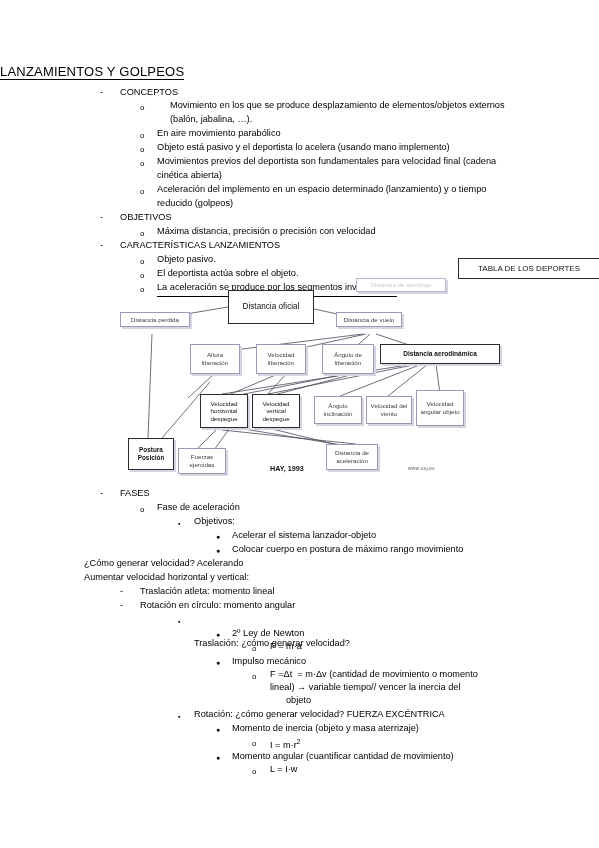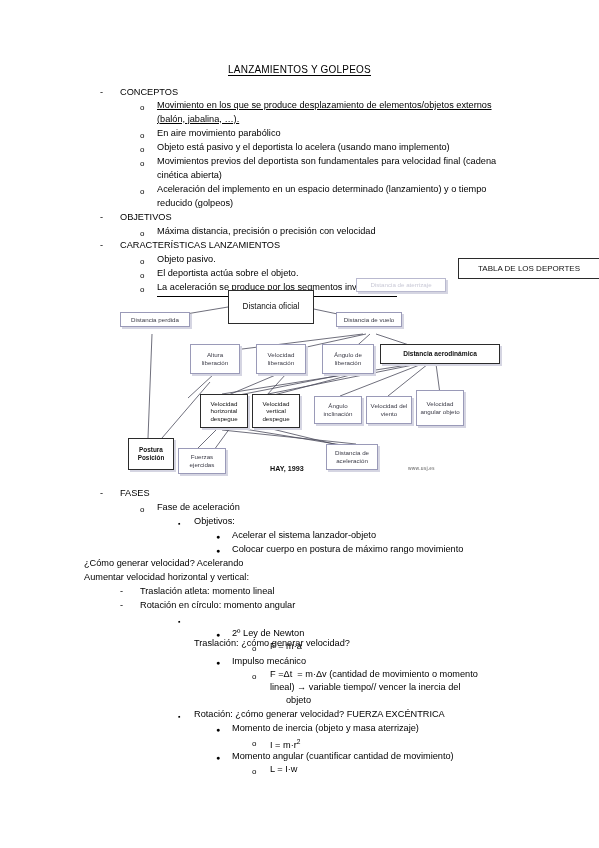--- a/index.html
+++ b/index.html
@@ -5,22 +5,22 @@
   html,body{margin:0;padding:0;}
   body{
     width:599px;height:848px;background:#ffffff;
     font-family:"Liberation Sans","DejaVu Sans",sans-serif;
     color:#000;position:relative;overflow:hidden;
   }
   .page{position:relative;width:599px;height:848px;}
 
   
   .doc-title{
-    position:absolute;left:0;top:64px;width:599px;text-align:center;
-    font-size:10px;letter-spacing:.2px;
+    position:absolute;left:0;top:64px;width:599px;text-align:left;
+    font-size:13px;letter-spacing:.2px;
   }
   .doc-title span{border-bottom:1px solid #000;padding-bottom:0px;}
 
   .line{position:absolute;font-size:9.2px;line-height:13.6px;white-space:pre;}
   .wrapline{position:absolute;font-size:9.2px;line-height:13.6px;}
 
   .bullet{position:absolute;font-size:9.2px;line-height:13.6px;}
   .b-dash{}
   .b-o{font-size:8px;}
   .b-sq{font-size:7px;}
@@ -59,21 +59,21 @@
 <div class="page">
 
   <div class="doc-title">
     <span>LANZAMIENTOS Y GOLPEOS</span>
   </div>
 
   <div class="bullet b-dash" style="left:100px;top:86px;">-</div>
   <div class="line" style="left:120px;top:86px;">CONCEPTOS</div>
 
   <div class="bullet b-o" style="left:140px;top:101px;">o</div>
-  <div class="wrapline" style="left:157px;top:99px;width:345px;text-decoration:underline;">Movimiento en los que se produce desplazamiento de elementos/objetos externos (balón, jabalina, …).</div>
+  <div class="wrapline" style="left:170px;top:99px;width:345px;">Movimiento en los que se produce desplazamiento de elementos/objetos externos (balón, jabalina, …).</div>
 
   <div class="bullet b-o" style="left:140px;top:129px;">o</div>
   <div class="wrapline" style="left:157px;top:127px;width:345px;">En aire movimiento parabólico</div>
 
   <div class="bullet b-o" style="left:140px;top:143px;">o</div>
   <div class="wrapline" style="left:157px;top:141px;width:360px;">Objeto está pasivo y el deportista lo acelera (usando mano implemento)</div>
 
   <div class="bullet b-o" style="left:140px;top:157px;">o</div>
   <div class="wrapline" style="left:157px;top:155px;width:350px;">Movimientos previos del deportista son fundamentales para velocidad final (cadena cinética abierta)</div>
 

